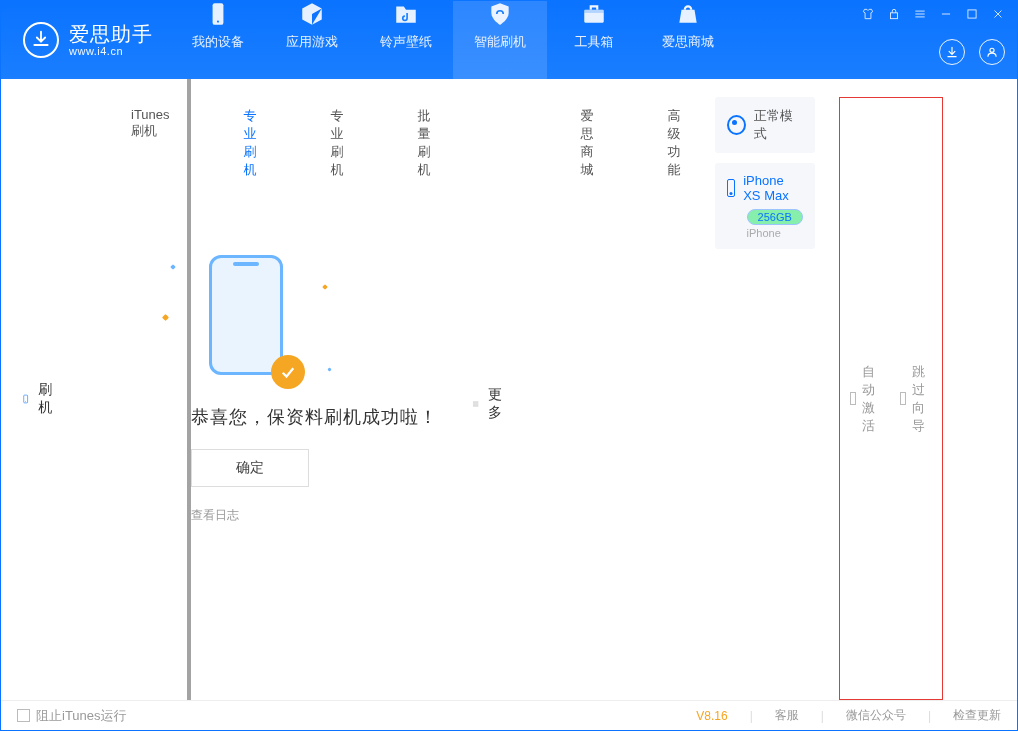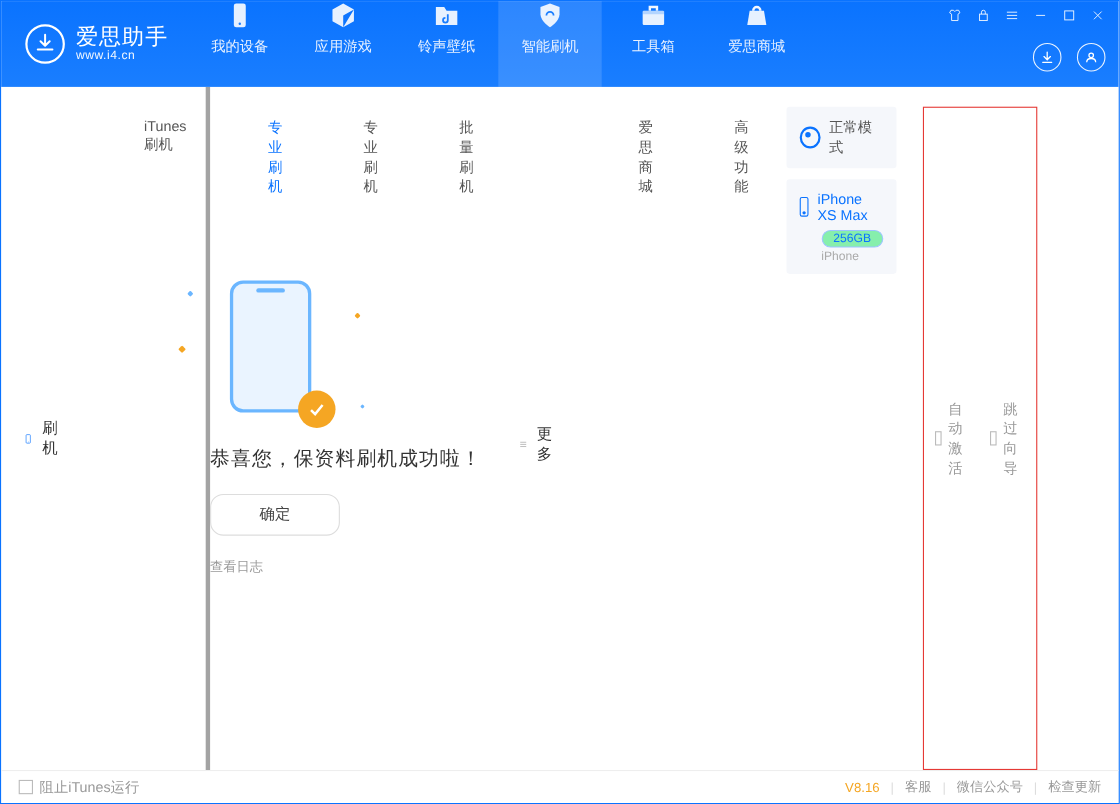--- a/index.html
+++ b/index.html
@@ -59,27 +59,27 @@
 .illus .phone::before { content: ""; position: absolute; top: 4px; left: 50%; transform: translateX(-50%); width: 26px; height: 4px; background: #6bb6ff; border-radius: 3px; }
 .illus .check { position: absolute; right: -4px; bottom: -4px; width: 34px; height: 34px; background: #f5a623; border-radius: 50%; display: flex; align-items: center; justify-content: center; }
 .illus .check svg { width: 18px; height: 18px; stroke: #fff; stroke-width: 3; fill: none; }
 .sparkle { position: absolute; background: #6bb6ff; border-radius: 1px; }
 .sp1 { width: 4px; height: 4px; top: 10px; left: -20px; transform: rotate(45deg); }
 .sp2 { width: 5px; height: 5px; top: 60px; left: -28px; transform: rotate(45deg); background: #f5a623; }
 .sp3 { width: 4px; height: 4px; top: 30px; right: -26px; transform: rotate(45deg); background: #f5a623; }
 .sp4 { width: 3px; height: 3px; bottom: 14px; right: -30px; transform: rotate(45deg); }
 
 .success-text { font-size: 18px; color: #333; letter-spacing: 1px; }
-.ok-btn { border: 1px solid #ddd; background: #fff; padding: 9px 44px; font-size: 14px; color: #444; cursor: pointer; border-radius: 12px; }
+.ok-btn { border: 1px solid #ddd; background: #fff; padding: 9px 44px; font-size: 14px; color: #444; cursor: pointer; border-radius: 0; }
 .log-link { font-size: 12px; color: #999; cursor: pointer; }
 
 
 .footer { height: 30px; border-top: 1px solid #eee; display: flex; align-items: center; padding: 0 16px; font-size: 12px; color: #999; }
 .footer .left { display: flex; align-items: center; gap: 6px; }
-.footer .right { margin-left: auto; display: flex; align-items: center; gap: 10px; }
+.footer .right { margin-left: auto; display: flex; align-items: center; gap: 22px; }
 .footer .ver { color: #f5a623; }
 .footer .sep { color: #ddd; }
 .footer .link { color: #999; cursor: pointer; }
 </style>
 </head>
 <body>
 
 <div class="header">
   <div class="logo-area">
     <div class="logo-circle">

